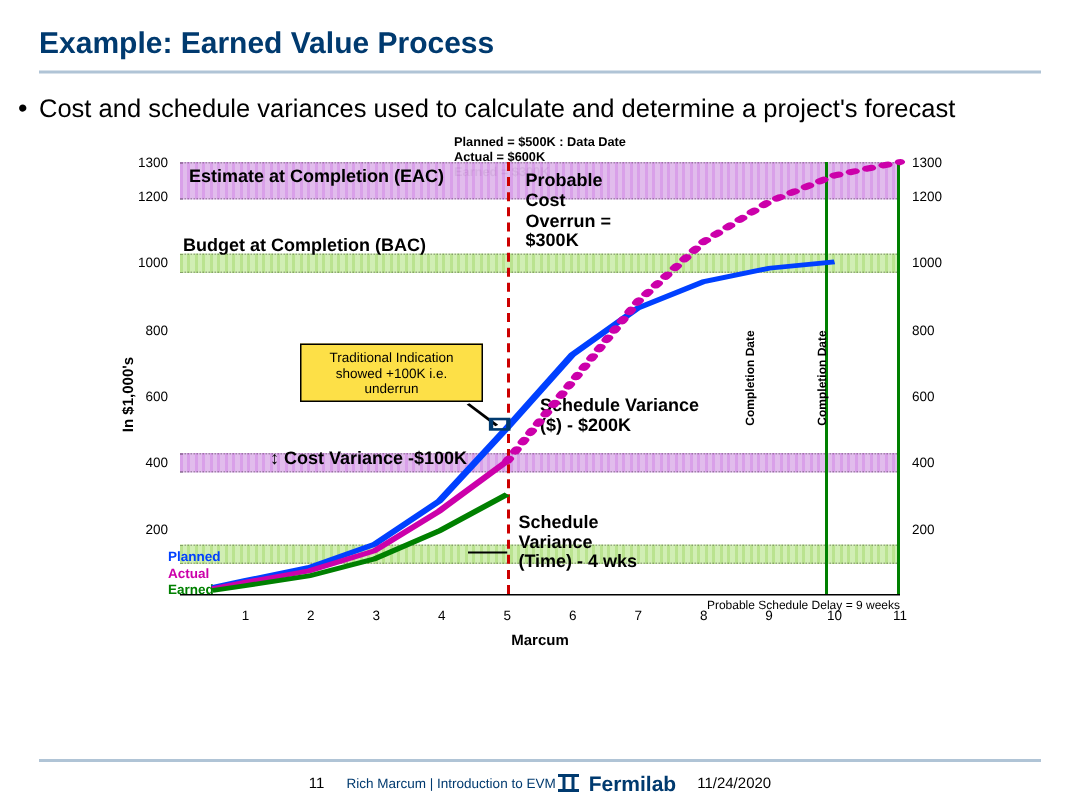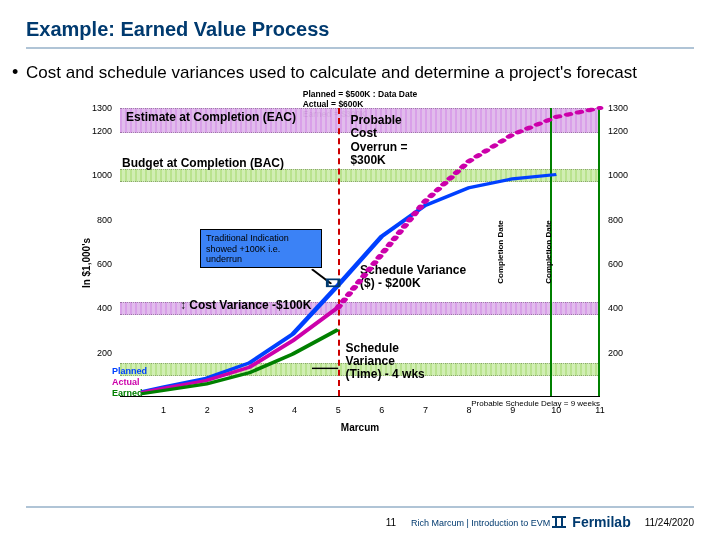--- a/index.html
+++ b/index.html
@@ -19,23 +19,23 @@
 .ylabel{position:absolute;left:6px;top:50%;transform:translate(-50%,-50%) rotate(-90deg);font-weight:bold;font-size:10px;white-space:nowrap}
 .band{position:absolute;left:0;right:0;opacity:0.95;border-top:1px dotted rgba(0,0,0,.3);border-bottom:1px dotted rgba(0,0,0,.3)}
 .band-purple{background:repeating-linear-gradient(90deg,#d89be8 0 2px,#e0b9ec 2px 5px)}
 .band-green{background:repeating-linear-gradient(90deg,#b7e28a 0 2px,#cfeeb0 2px 5px)}
 svg.curves{position:absolute;left:0;top:0;width:100%;height:100%;overflow:visible}
 .lbl{position:absolute;font-size:12px;font-weight:bold;line-height:1.1}
 .legend-box{position:absolute;font-size:9px;font-weight:bold;line-height:1.2}
 .legend-box .planned{color:#0040ff}
 .legend-box .actual{color:#cc00aa}
 .legend-box .earned{color:#008000}
-.annobox{position:absolute;border:1px solid #000;background:#3b82f6;font-size:9px;padding:3px 5px;text-align:left;line-height:1.15}
+.annobox{position:absolute;border:1px solid #000;background:#fde047;font-size:9px;padding:3px 5px;text-align:center;line-height:1.15}
 .vline{position:absolute;top:0;bottom:0;border-left:2px dashed #c00}
-.footer{position:absolute;left:26px;right:26px;bottom:10px;border-top:2px solid #b0c4d6;padding-top:6px;font-size:10px;display:flex;align-items:center;justify-content:flex-end}
+.footer{position:absolute;left:26px;right:26px;bottom:10px;border-top:2px solid #b0c4d6;padding-top:6px;font-size:10px;display:flex;align-items:center;justify-content:center}
 .footer .pg{font-weight:normal;margin-right:12px}
 .footer .aut{color:#003a6f;font-size:9px}
 .logo{display:flex;align-items:center;color:#003a6f;font-weight:bold;font-size:14px}
 .logo svg{margin-right:4px}
 .header-info{position:absolute;top:0;left:50%;transform:translateX(-50%);font-size:8.5px;font-weight:bold;line-height:1.15;text-align:left}
 .cdate,.cdur{position:absolute;top:0;bottom:0;width:2px;background:#008000}
 .sidelabel{position:absolute;transform:translate(-50%,-50%) rotate(-90deg);font-size:8px;font-weight:bold;white-space:nowrap}
 .delay{position:absolute;right:0;bottom:-12px;font-size:8px}
 </style>
 </head>

